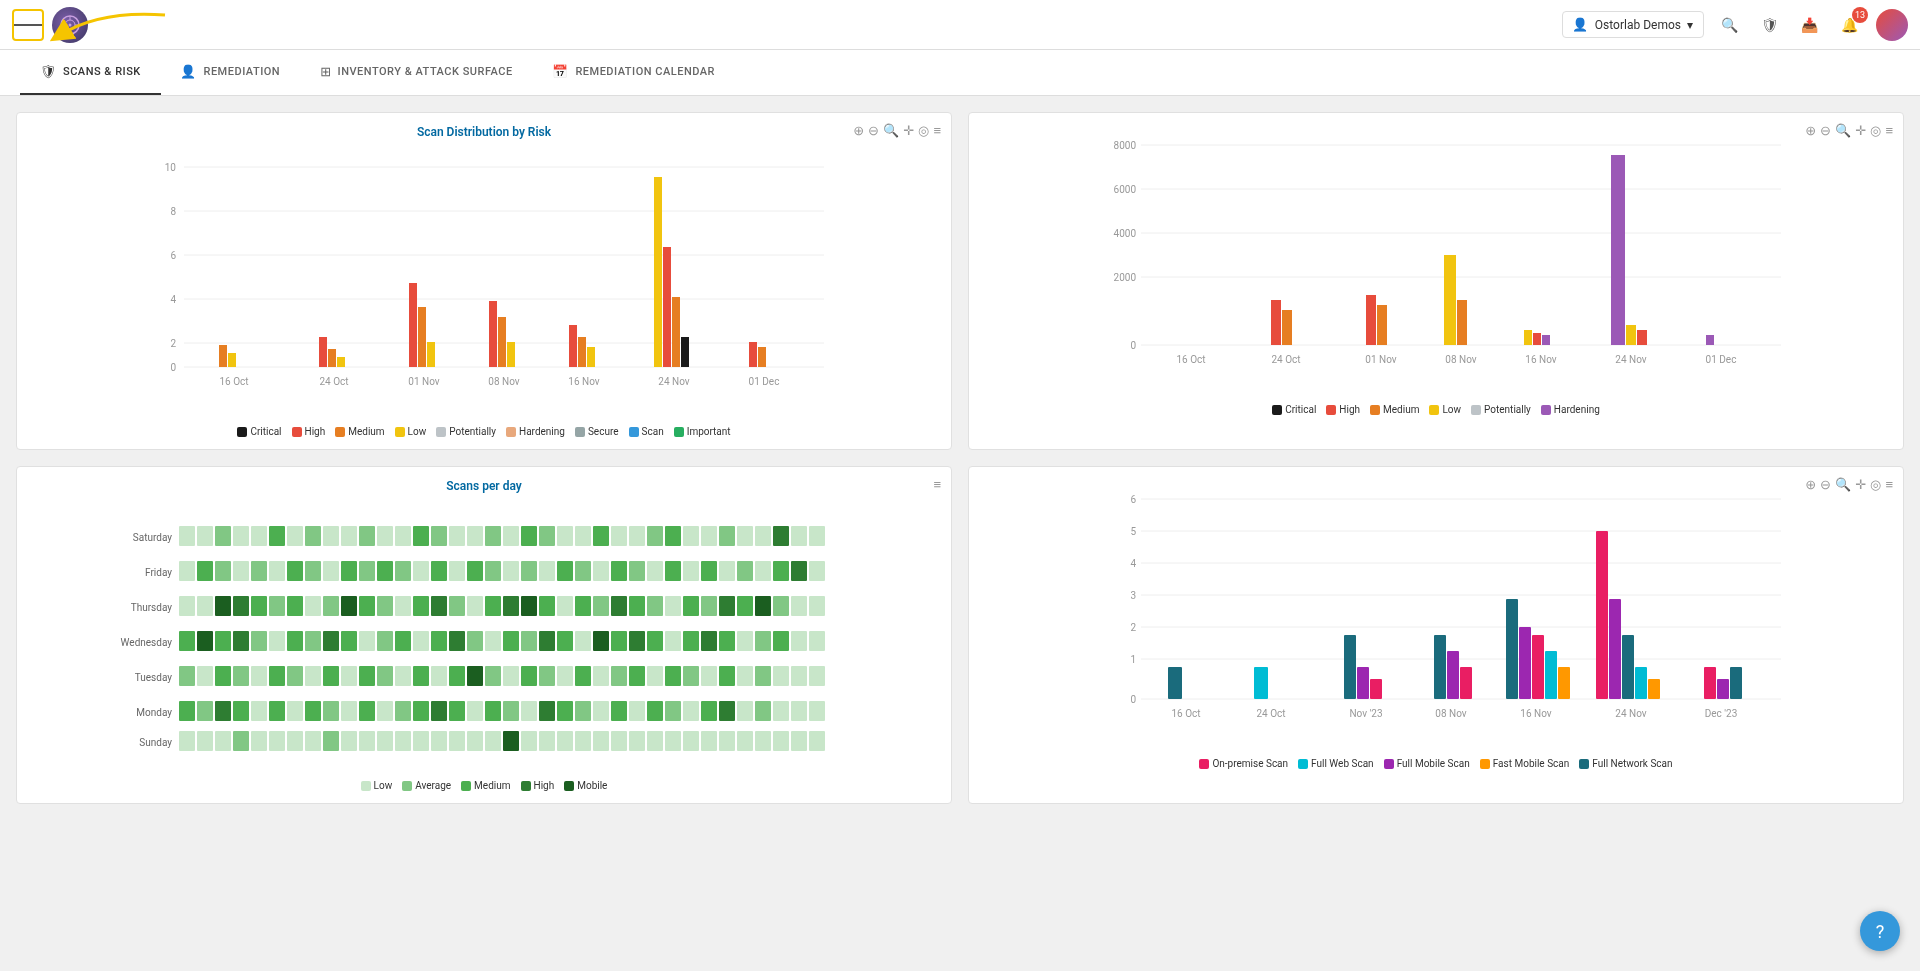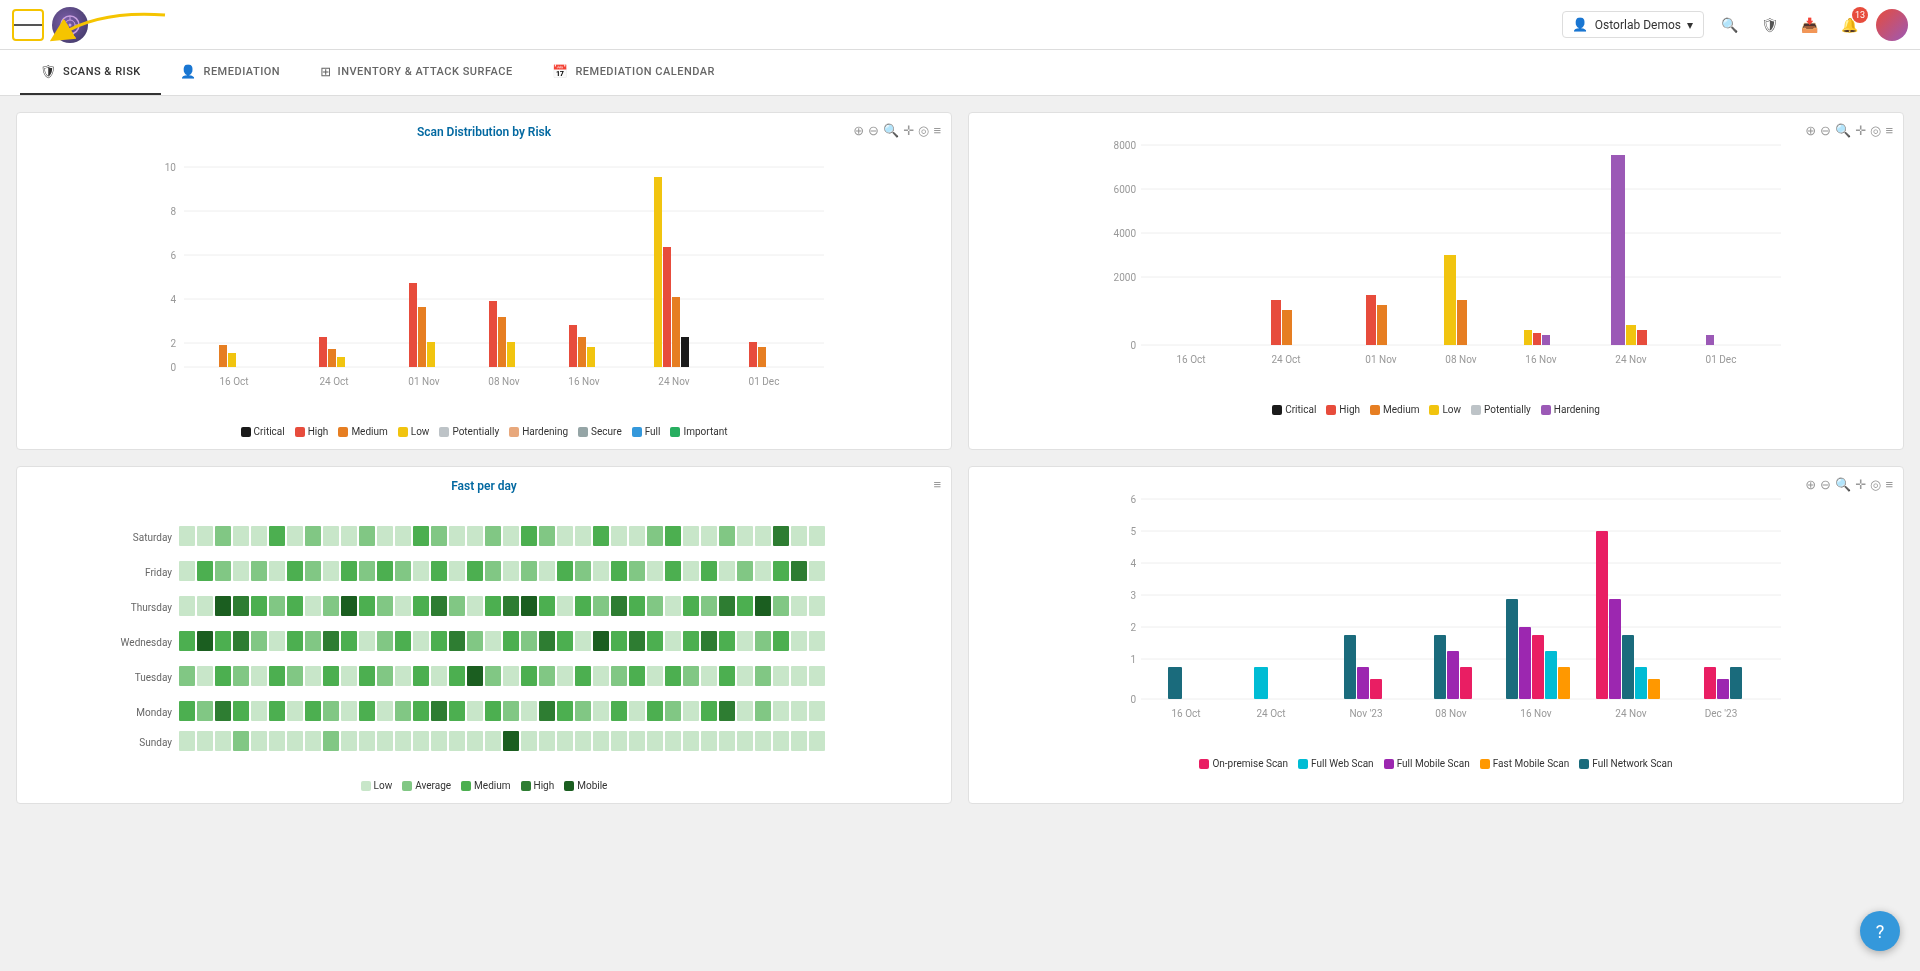--- a/index.html
+++ b/index.html
@@ -279,21 +279,21 @@
       <div class="legend-item">
         <div class="legend-dot" style="background:#e8a87c;"></div>
         <span>Hardening</span>
       </div>
       <div class="legend-item">
         <div class="legend-dot" style="background:#95a5a6;"></div>
         <span>Secure</span>
       </div>
       <div class="legend-item">
         <div class="legend-dot" style="background:#3498db;"></div>
-        <span>Full</span>
+        <span>Scan</span>
       </div>
       <div class="legend-item">
         <div class="legend-dot" style="background:#27ae60;"></div>
         <span>Important</span>
       </div>
     </div>
   </div>
 
   <div class="chart-card">
     <div class="chart-controls">
@@ -367,21 +367,21 @@
         <span>Potentially</span>
       </div>
       <div class="legend-item">
         <div class="legend-dot" style="background:#9b59b6;"></div>
         <span>Hardening</span>
       </div>
     </div>
   </div>
 
   <div class="chart-card">
-    <div class="chart-title">Fast per day</div>
+    <div class="chart-title">Scans per day</div>
     <div class="chart-controls">
       <span>≡</span>
     </div>
     <svg class="chart-svg" height="270" viewBox="0 0 720 270">
 
       <text x="48" y="40" text-anchor="end" font-size="10" fill="#666">Saturday</text>
       <text x="48" y="75" text-anchor="end" font-size="10" fill="#666">Friday</text>
       <text x="48" y="110" text-anchor="end" font-size="10" fill="#666">Thursday</text>
       <text x="48" y="145" text-anchor="end" font-size="10" fill="#666">Wednesday</text>
       <text x="48" y="180" text-anchor="end" font-size="10" fill="#666">Tuesday</text>

